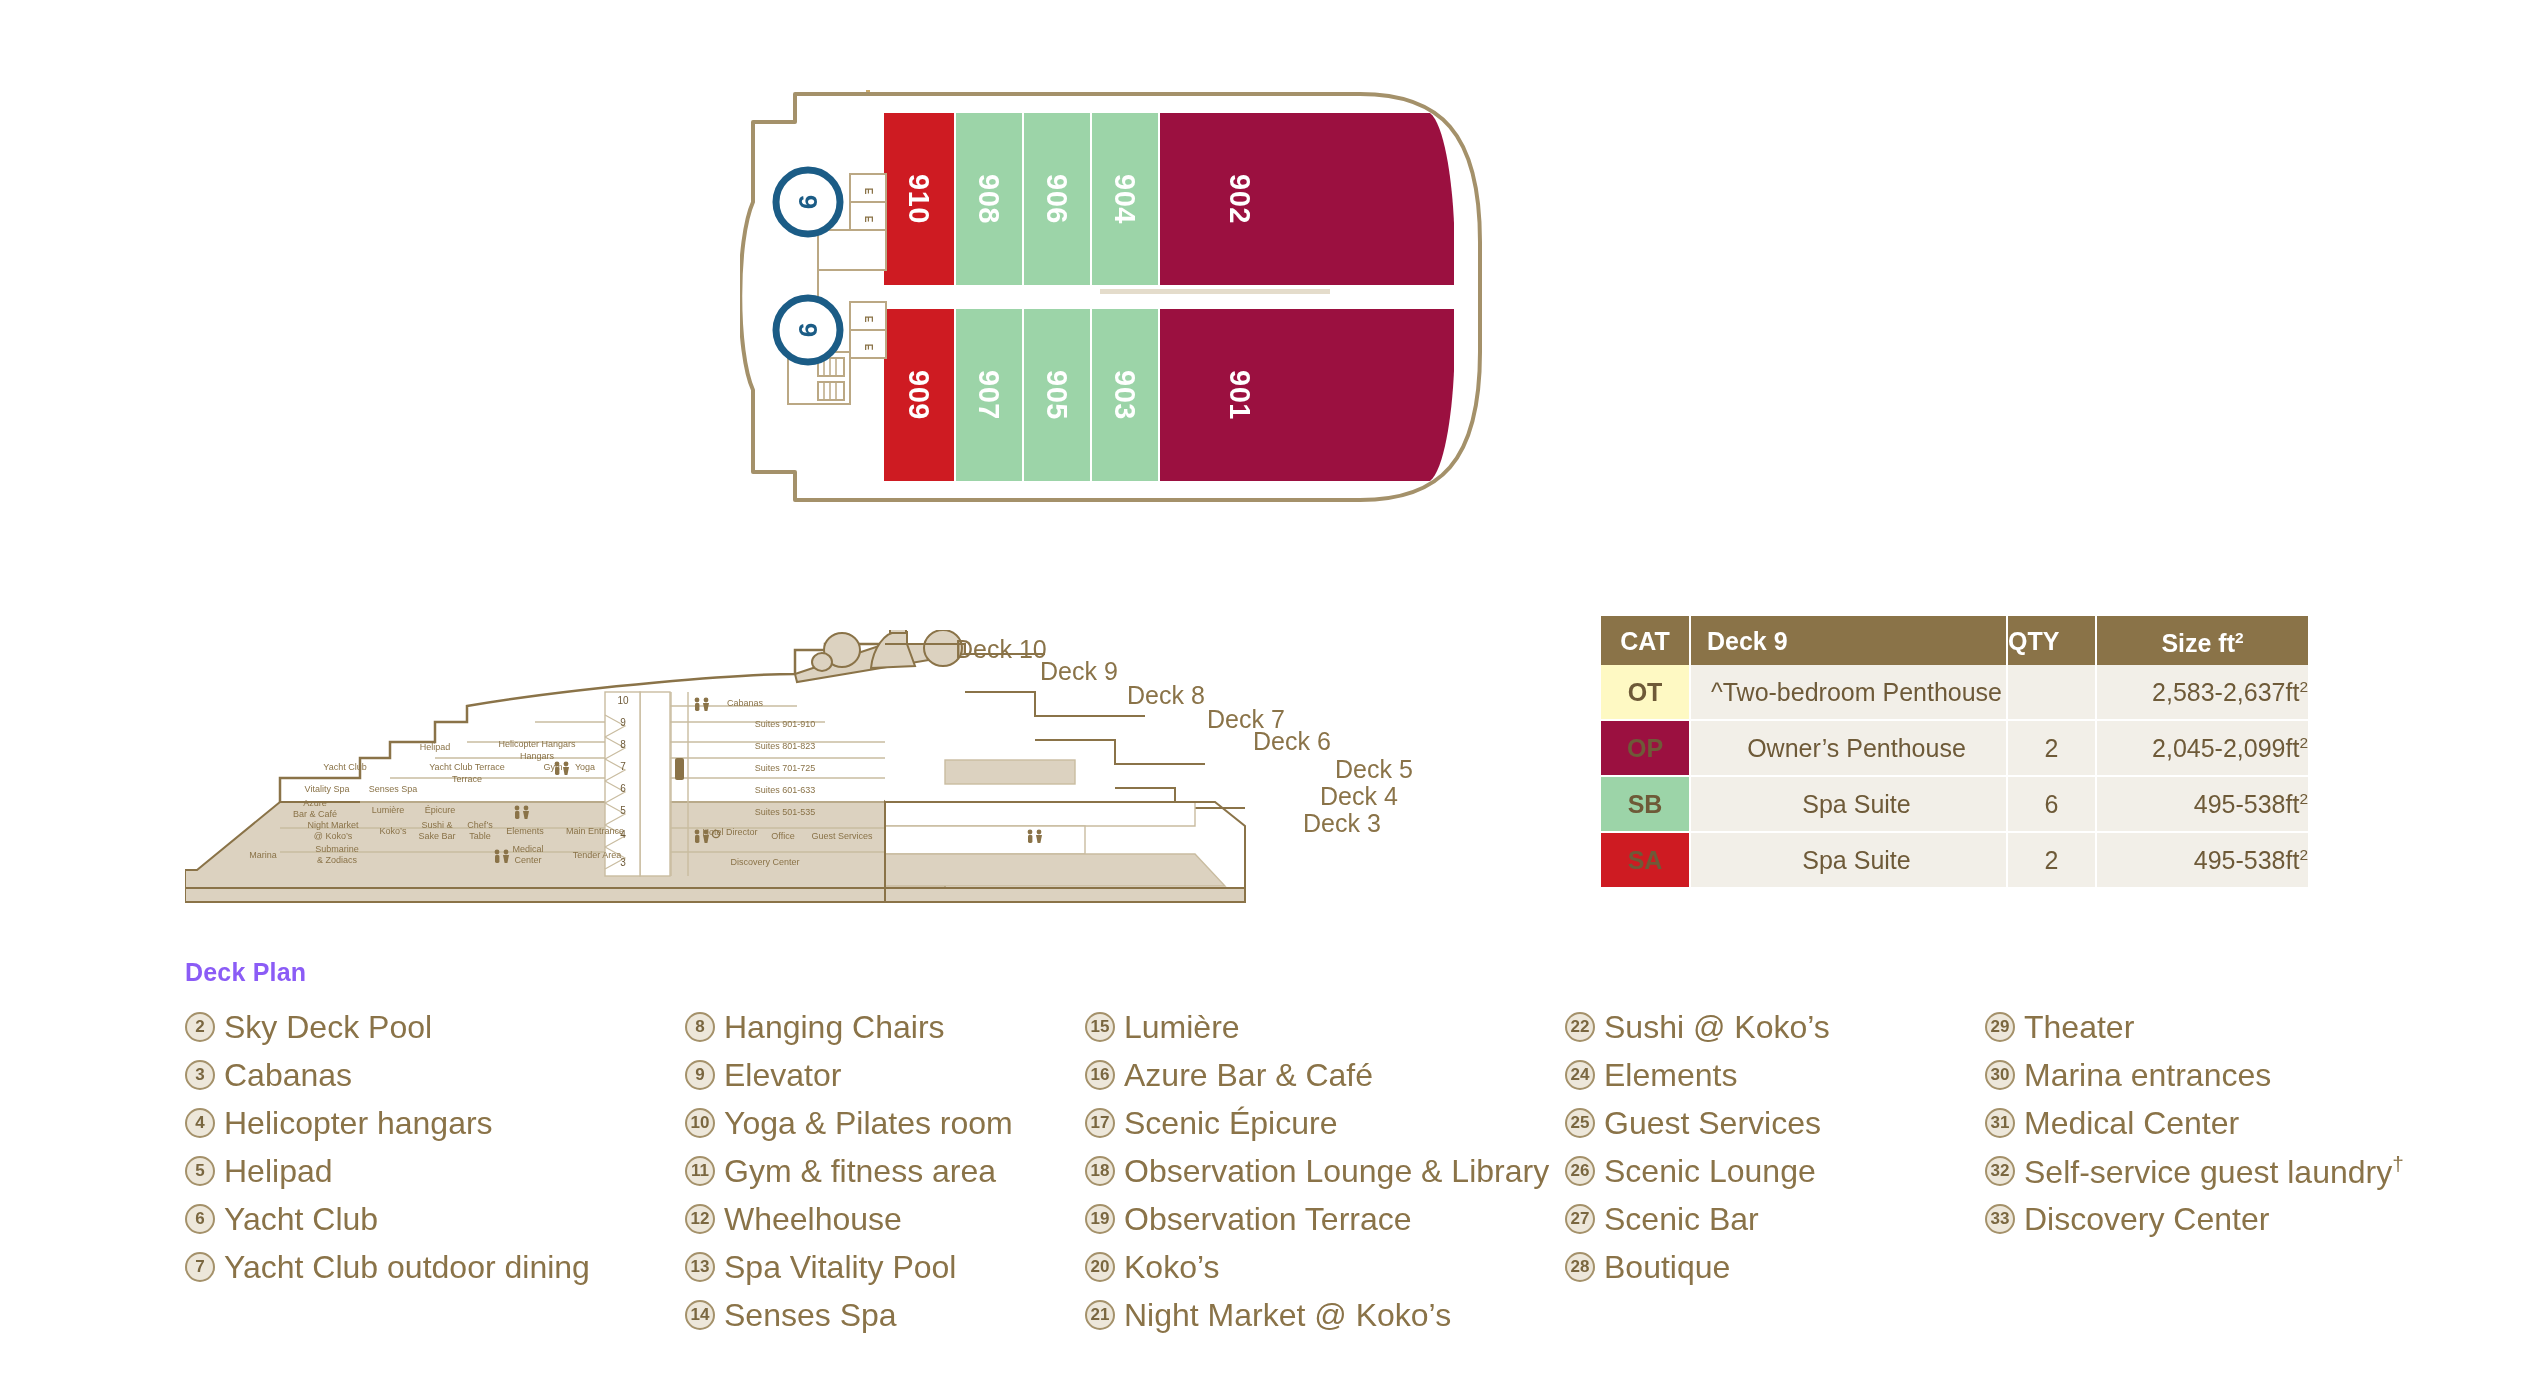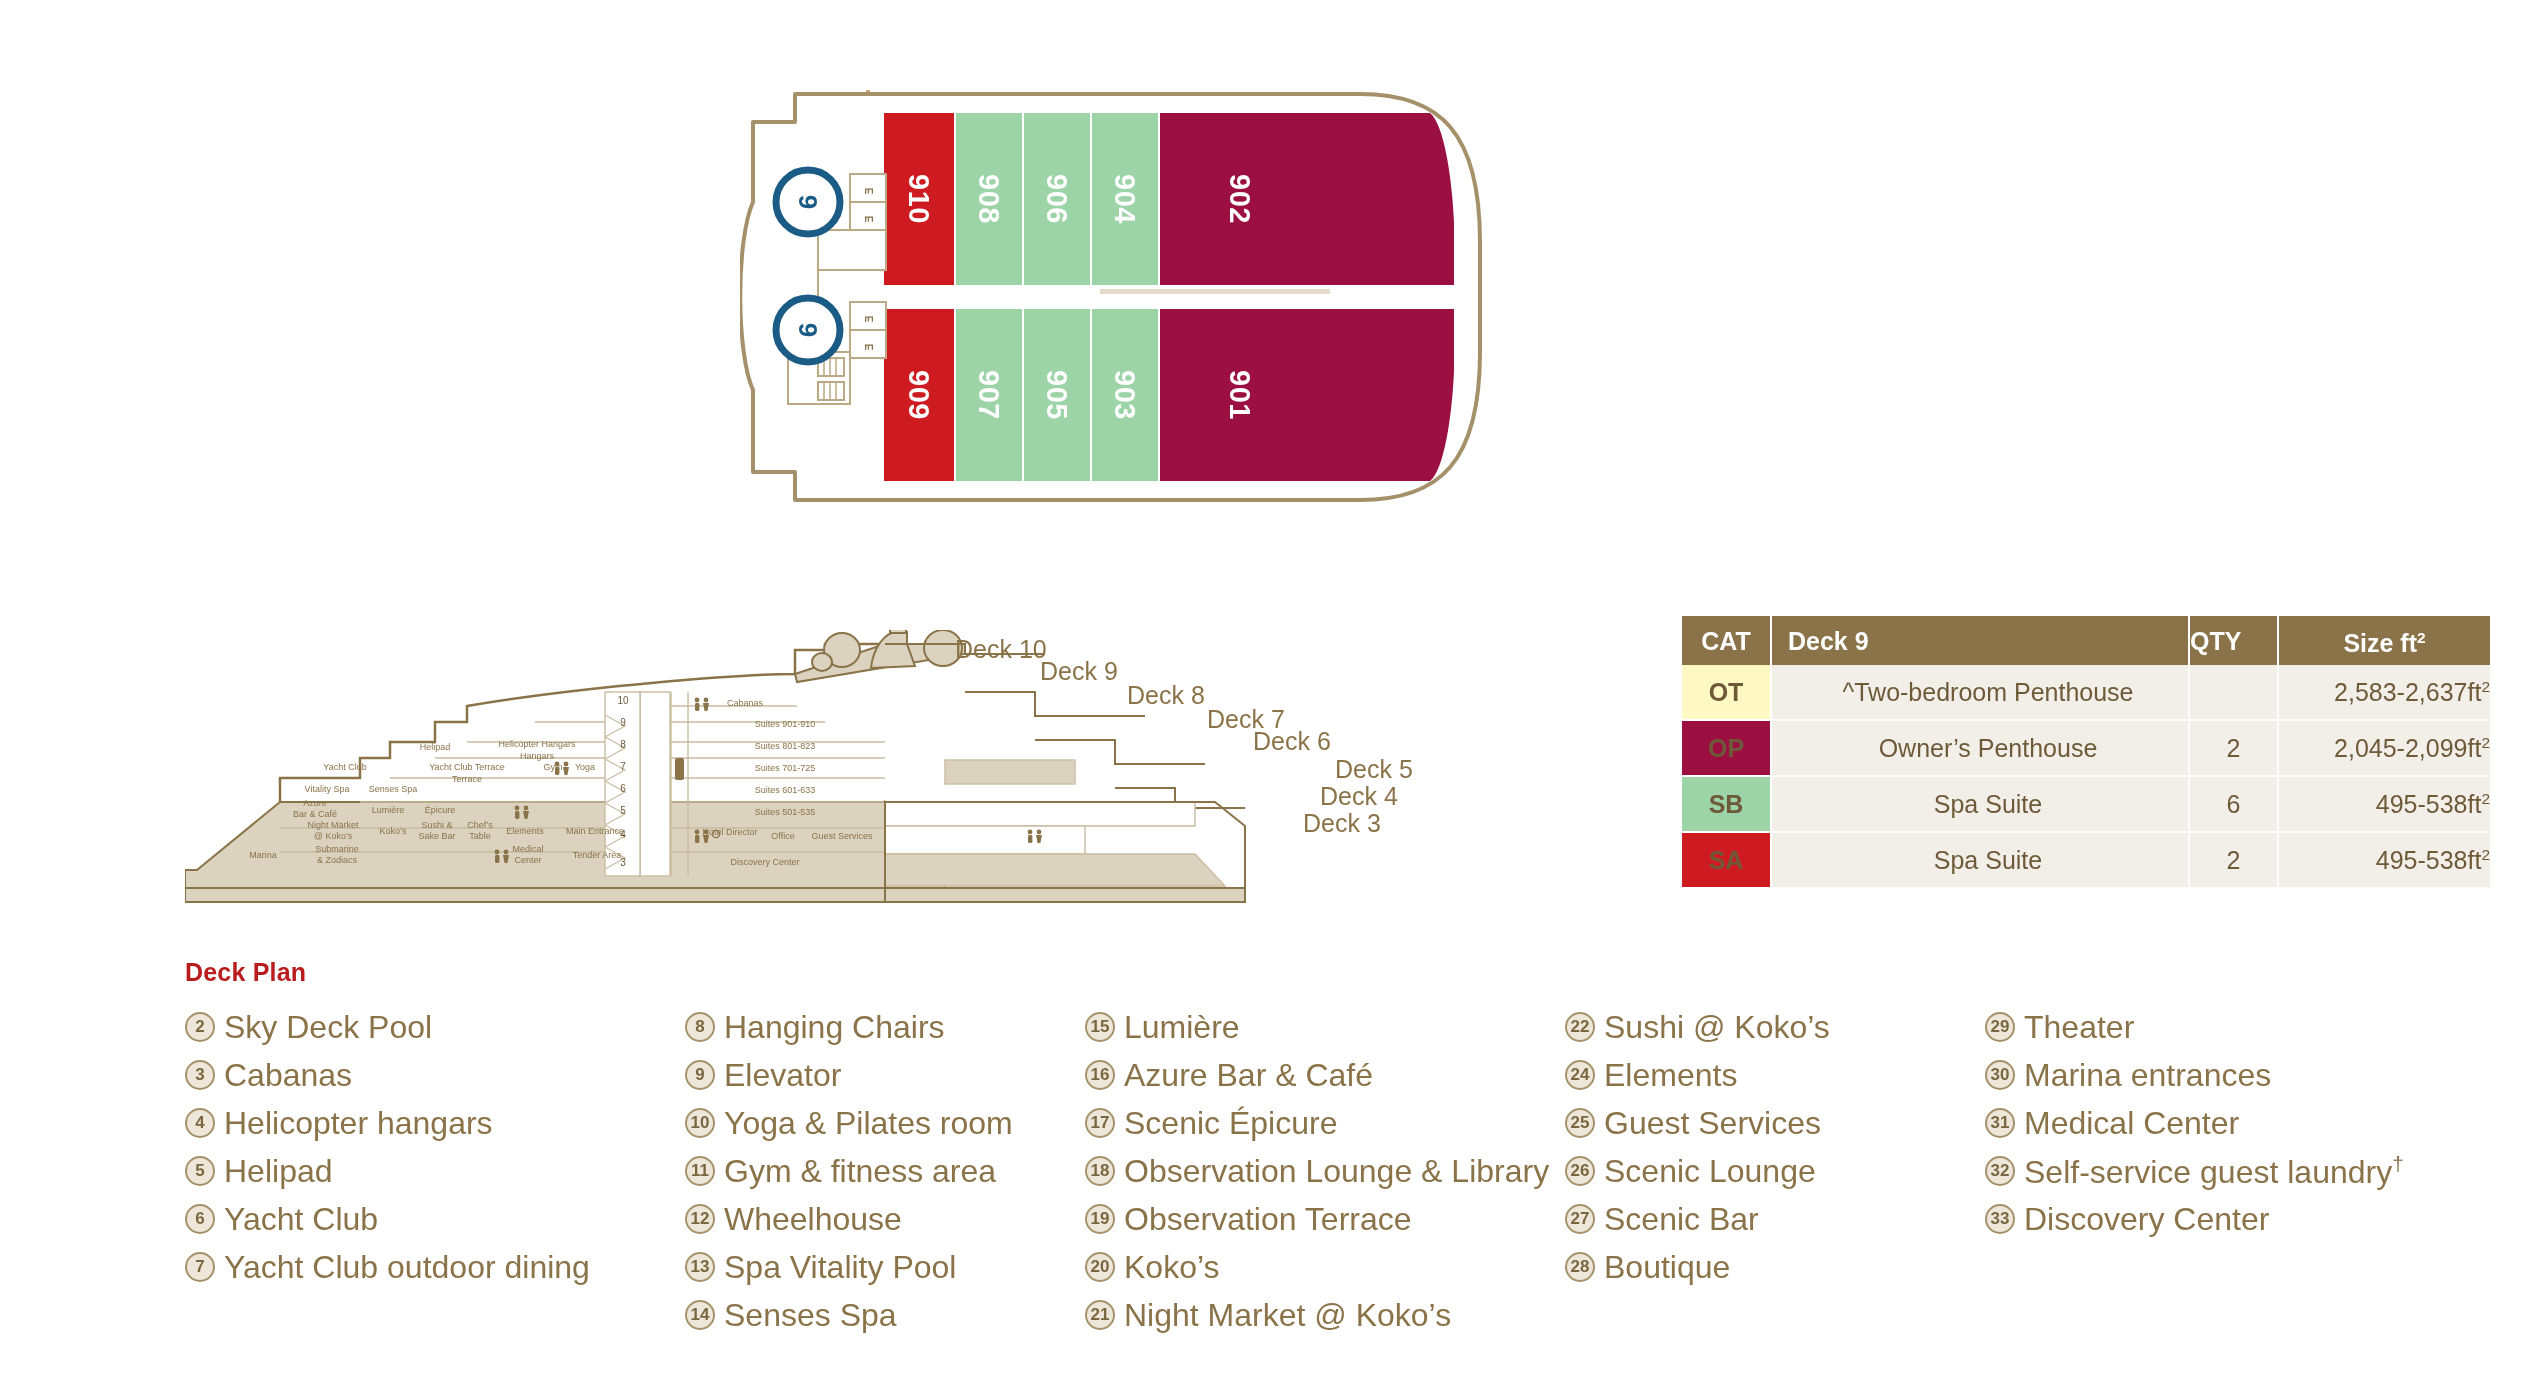--- a/index.html
+++ b/index.html
@@ -41,21 +41,21 @@
     font-family:"Liberation Sans", sans-serif;
     font-size:10px;fill:#6E5A38;text-anchor:middle;
   }
   .prof-callout{
     font-family:"Liberation Sans", sans-serif;
     font-size:25px;fill:#8A7348;
   }
 
   
   #cat-table{
-    position:absolute;left:1682px;top:616px;width:808px;
+    position:absolute;left:1601px;top:616px;width:707px;
     border-collapse:collapse;
     table-layout:fixed;
   }
   #cat-table td,#cat-table th{
     padding:0;border:0;
     font-family:"Liberation Sans", sans-serif;
   }
   #cat-table thead th{
     background:#8A7348;color:#fff;
     font-size:25px;font-weight:bold;
@@ -78,21 +78,21 @@
     color:#fff;font-weight:bold;text-align:center;font-size:25px;
   }
   td.c-name{text-align:center;padding-left:16px!important;}
   td.c-qty{text-align:center;}
   td.c-size{text-align:right;border-right:0!important;}
   sup{font-size:0.62em;vertical-align:super;}
 
   
   #legend{position:absolute;left:185px;top:958px;width:2200px;}
   #legend .legend-title{
-    font-size:25px;font-weight:bold;color:#b91c1c;
+    font-size:25px;font-weight:bold;color:#8b5cf6;
     margin:0 0 18px 0;letter-spacing:0.2px;
   }
   .legend-cols{display:flex;gap:0;}
   .legend-col{display:flex;flex-direction:column;gap:4px;}
   .lc0{width:500px;}
   .lc1{width:400px;}
   .lc2{width:480px;}
   .lc3{width:420px;}
   .lc4{width:400px;}
   .legend-item{

